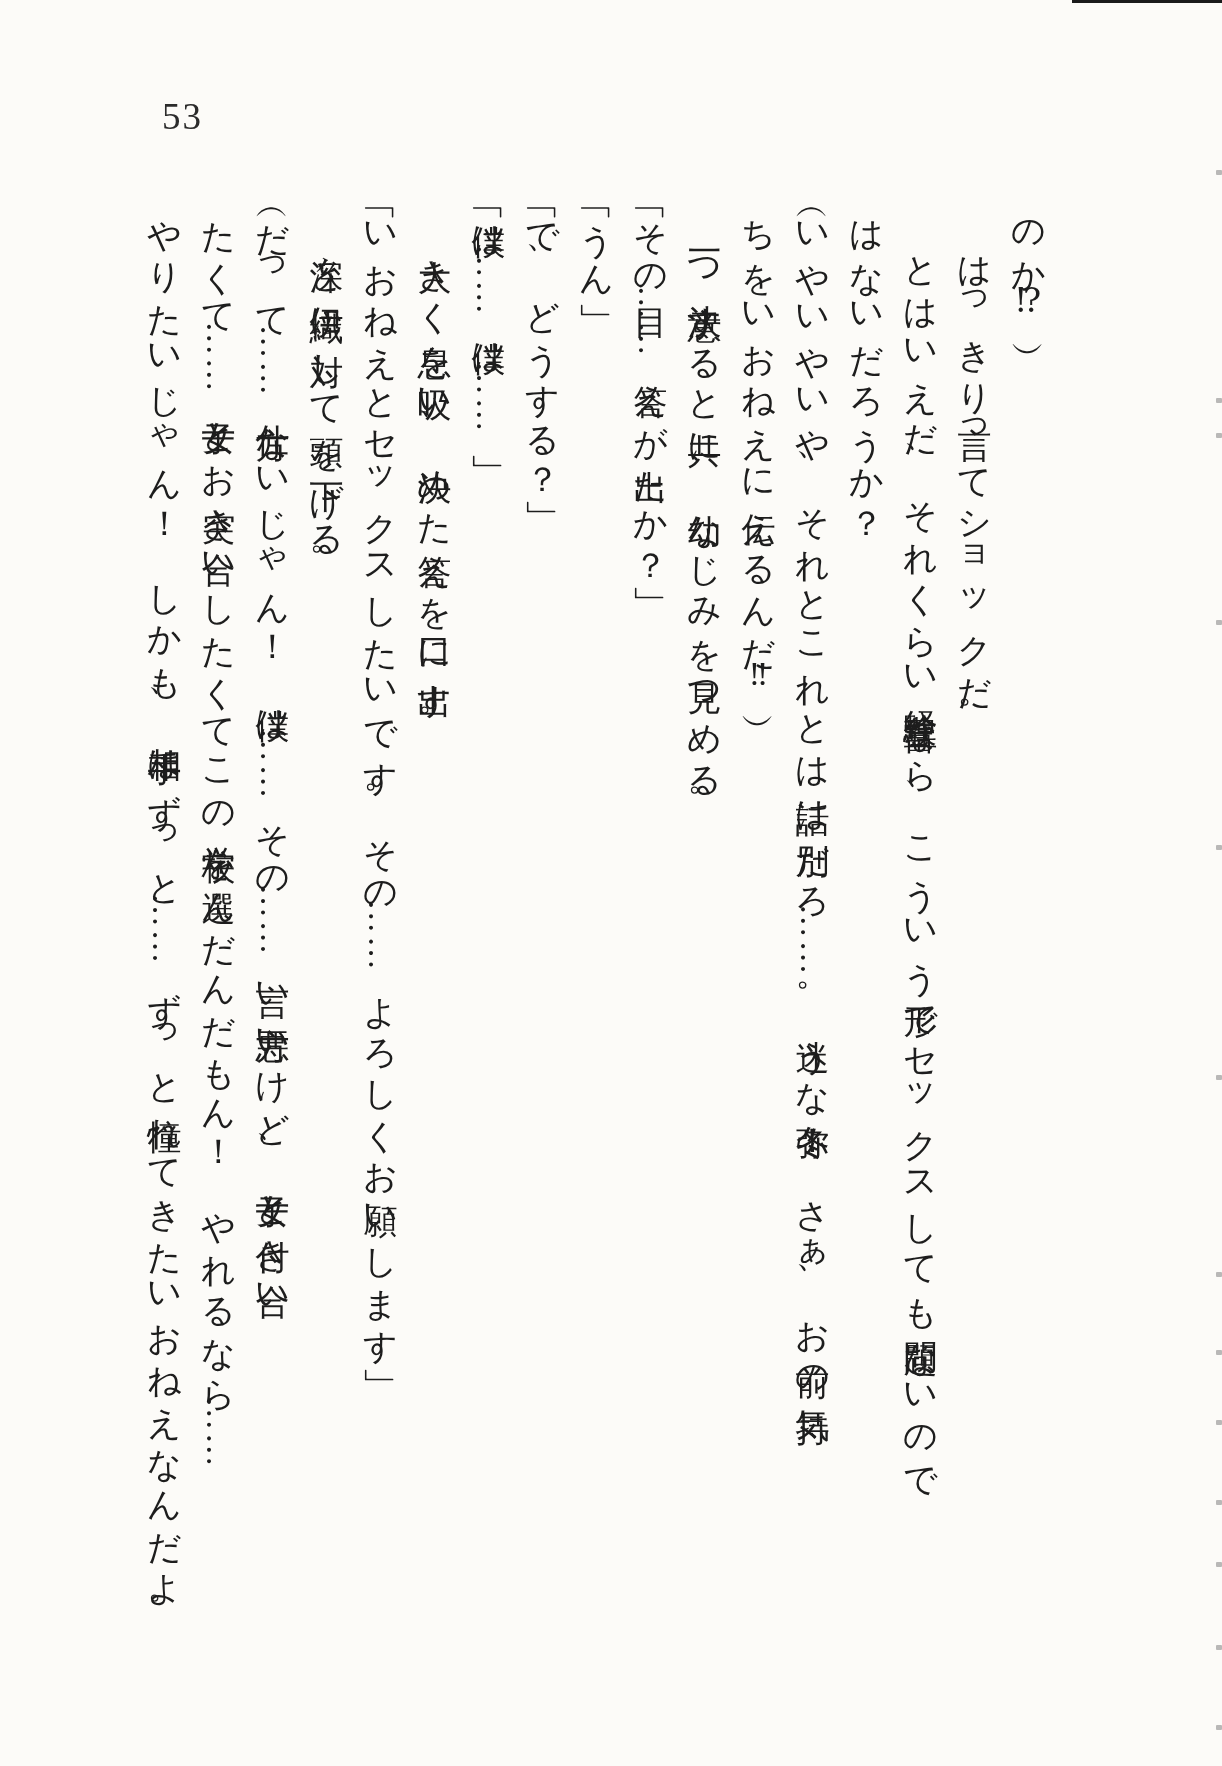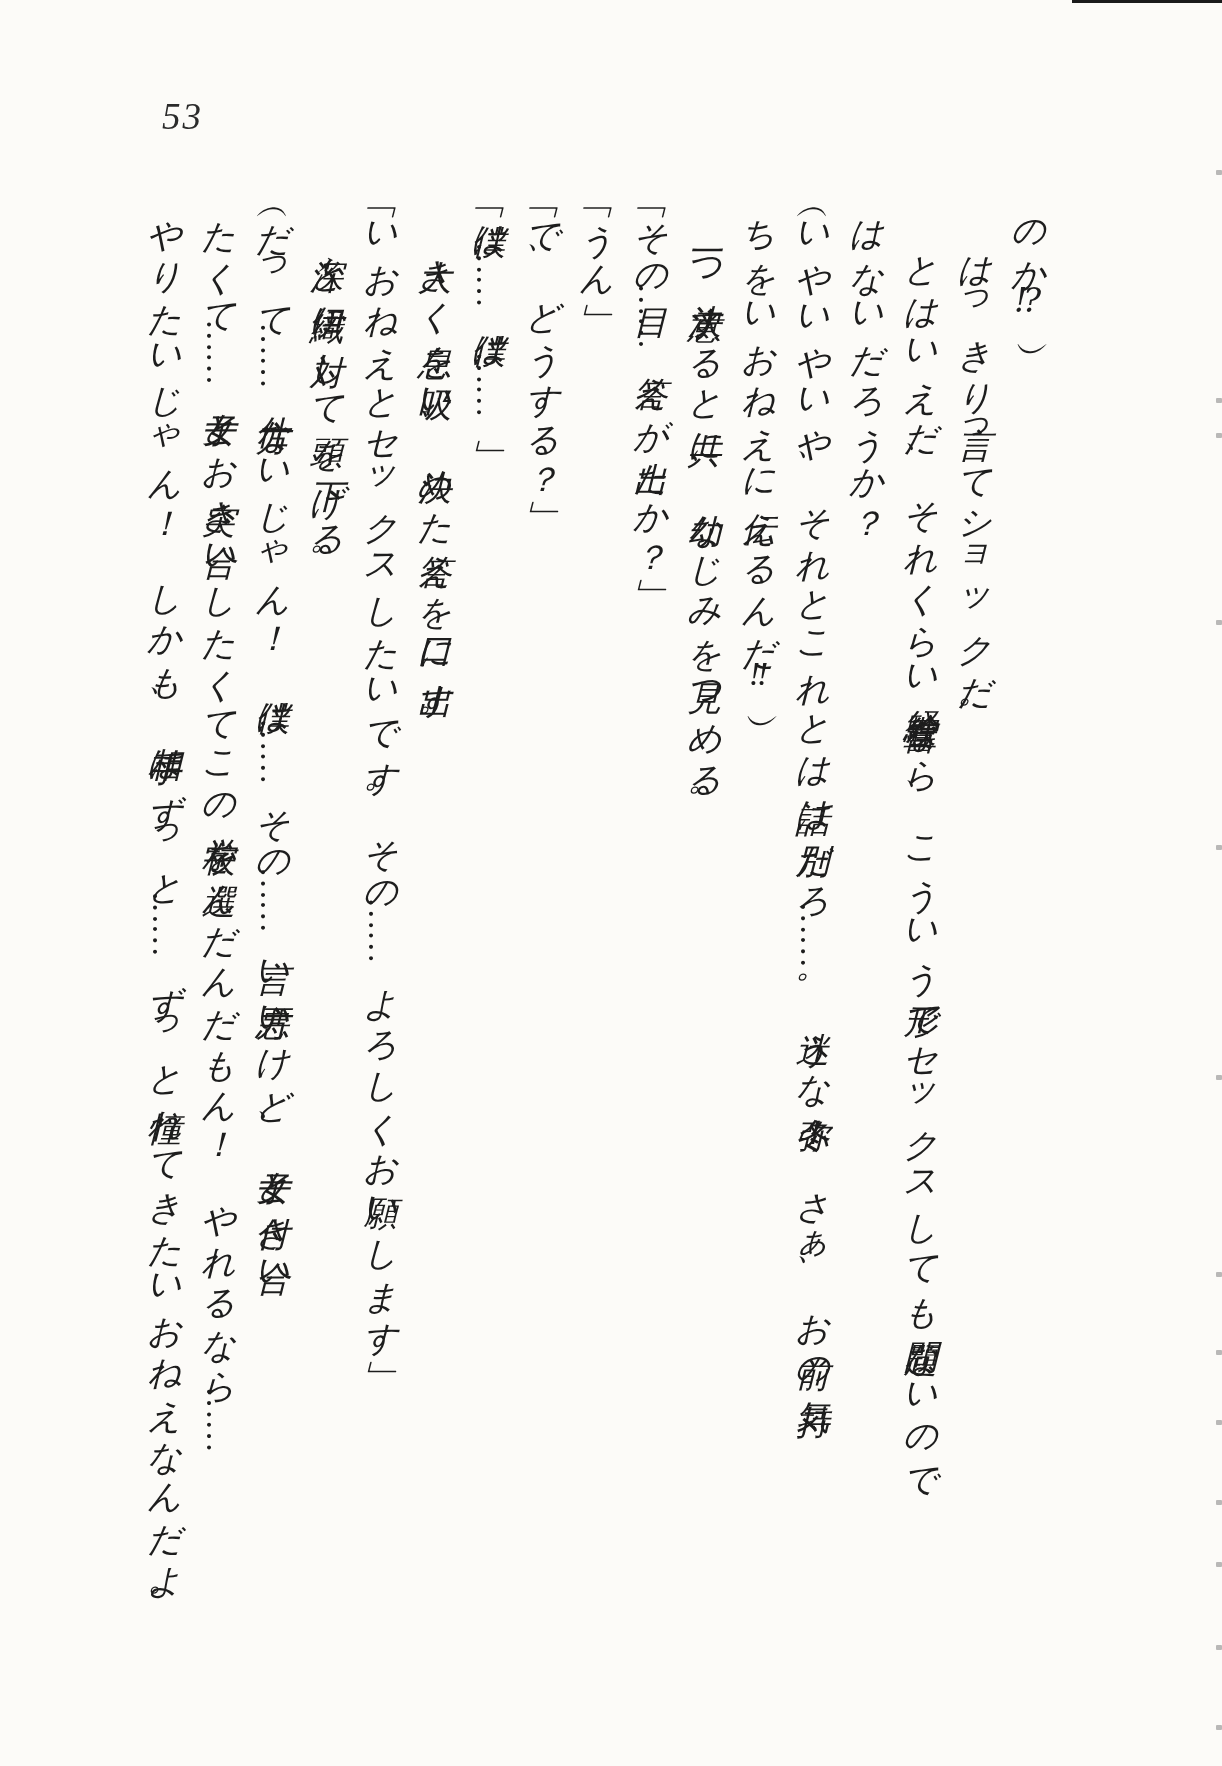--- a/index.html
+++ b/index.html
@@ -10,21 +10,20 @@
     width: 1222px;
     height: 1766px;
     position: relative;
     background: #fcfbf8;
     overflow: hidden;
     font-family: "Liberation Serif", "DejaVu Serif", serif;
   }
   .page {
     position: absolute;
     inset: 0;
-    font-style: italic;
   }
   
   .top-edge-line {
     position: absolute;
     top: 0;
     right: 0;
     width: 150px;
     height: 3px;
     background: #1b1b1b;
   }

